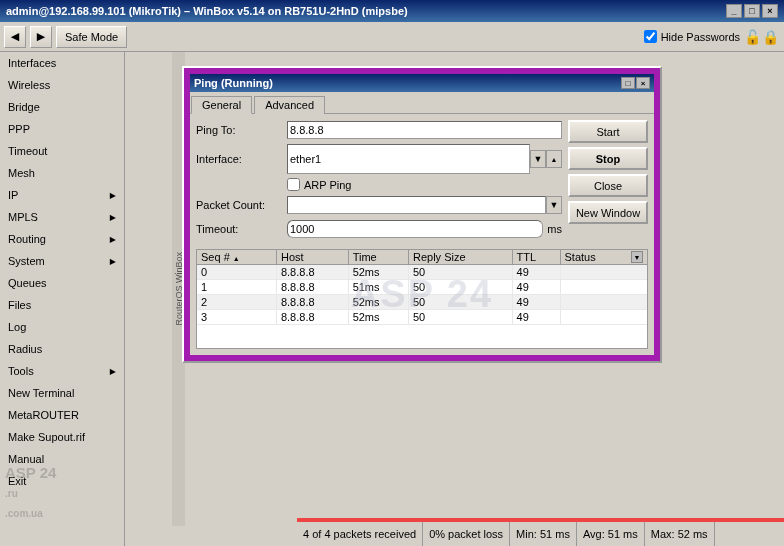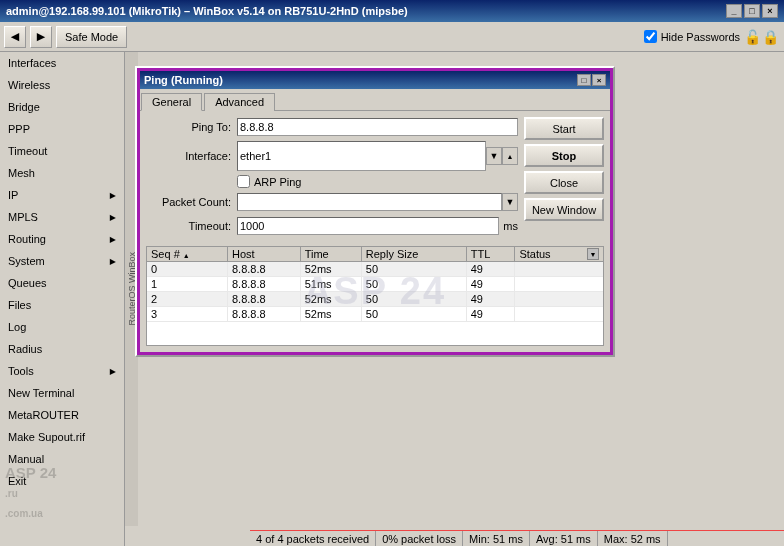--- a/index.html
+++ b/index.html
@@ -94,20 +94,21 @@
     }
     .lock-icon-gray {
       color: #888;
       font-size: 14px;
     }
 
     
     .main-layout {
       display: flex;
       height: calc(546px - 52px);
+      gap: 47px;
     }
 
     
     .sidebar {
       width: 125px;
       background: #d4d0c8;
       border-right: 1px solid #999;
       overflow: hidden;
       flex-shrink: 0;
       position: relative;
@@ -140,21 +141,21 @@
       position: absolute;
       top: 14px;
       left: 10px;
       width: 480px;
       background: #d4d0c8;
       border: 2px solid #999;
       border-top-color: #fff;
       border-left-color: #fff;
     }
     .ping-dialog-inner {
-      border: 3px solid #a21caf;
+      border: 6px solid #a21caf;
     }
     .ping-title-bar {
       background: linear-gradient(to bottom, #0a246a, #3a6ea5);
       color: white;
       height: 18px;
       display: flex;
       align-items: center;
       justify-content: space-between;
       padding: 0 4px;
       font-size: 11px;
@@ -212,21 +213,20 @@
       flex: 1;
     }
     .form-row {
       display: flex;
       align-items: center;
       margin-bottom: 4px;
       min-height: 20px;
     }
     .form-label {
       width: 85px;
-      text-align: right;
       margin-right: 6px;
       font-size: 11px;
       flex-shrink: 0;
     }
     .form-input {
       flex: 1;
       height: 18px;
       border: 1px solid #999;
       border-top-color: #666;
       border-left-color: #666;
@@ -370,23 +370,23 @@
       justify-content: center;
       cursor: pointer;
     }
 
     
     .status-bar {
       position: absolute;
       bottom: 0;
       left: 125px;
       right: 0;
-      height: 16px;
-      background: #d4d0c8;
-      border-top: 1px solid #ef4444;
+      height: 28px;
+      background: #d4d0c8;
+      border-top: 4px solid #ef4444;
       display: flex;
       font-size: 11px;
     }
     .status-segment {
       border-right: 1px solid #999;
       height: 100%;
       display: flex;
       align-items: center;
       padding: 0 6px;
     }
@@ -546,21 +546,21 @@
             <div class="form-row">
               <span class="form-label">Packet Count:</span>
               <div style="flex:1;display:flex;align-items:center;">
                 <input class="form-input" type="text" value="" style="flex: 1 1 0%;">
                 <div class="interface-btn">▼</div>
               </div>
             </div>
 
             <div class="form-row">
               <span class="form-label">Timeout:</span>
-              <input class="form-input" type="text" value="1000" style="flex: 1 1 0%;">
+              <input class="form-input" type="text" value="1000" style="flex: 1 1 0%; border-radius: 6px;">
               <span class="timeout-unit">ms</span>
             </div>
 
           </div>
 
           <div class="ping-buttons">
             <button class="action-btn">Start</button>
             <button class="action-btn" style="font-weight:bold;">Stop</button>
             <button class="action-btn">Close</button>
             <button class="action-btn">New Window</button>

